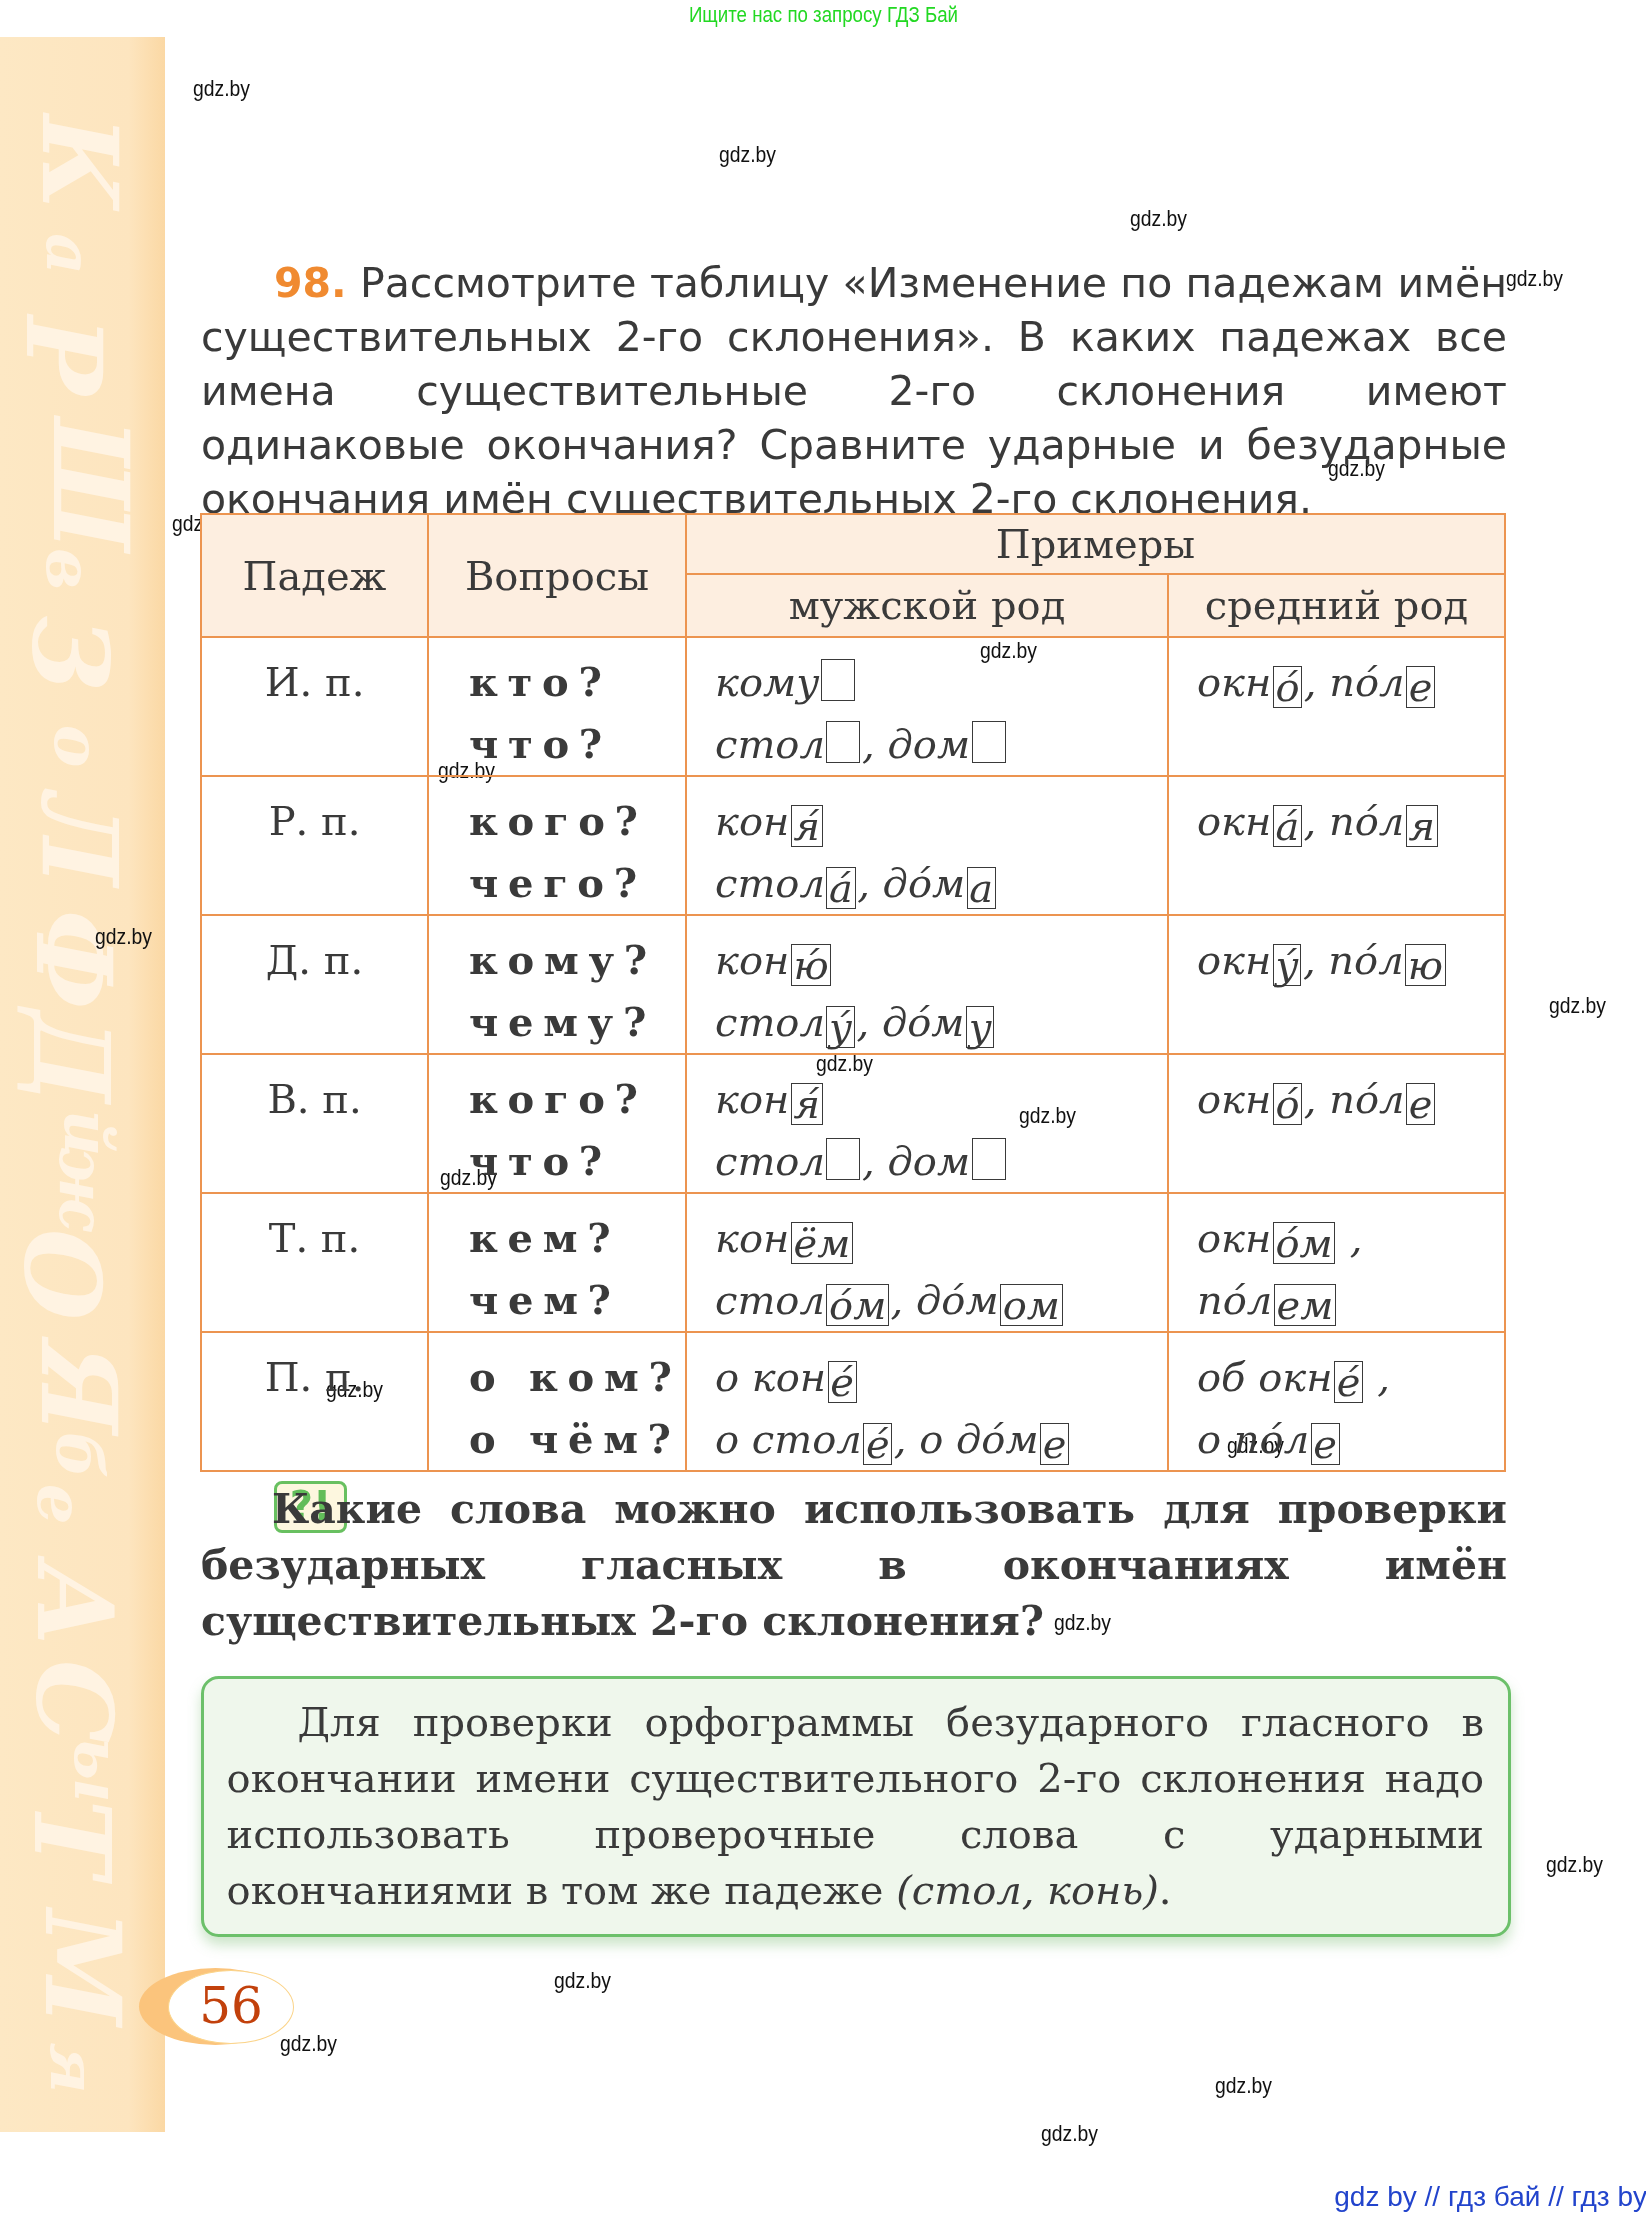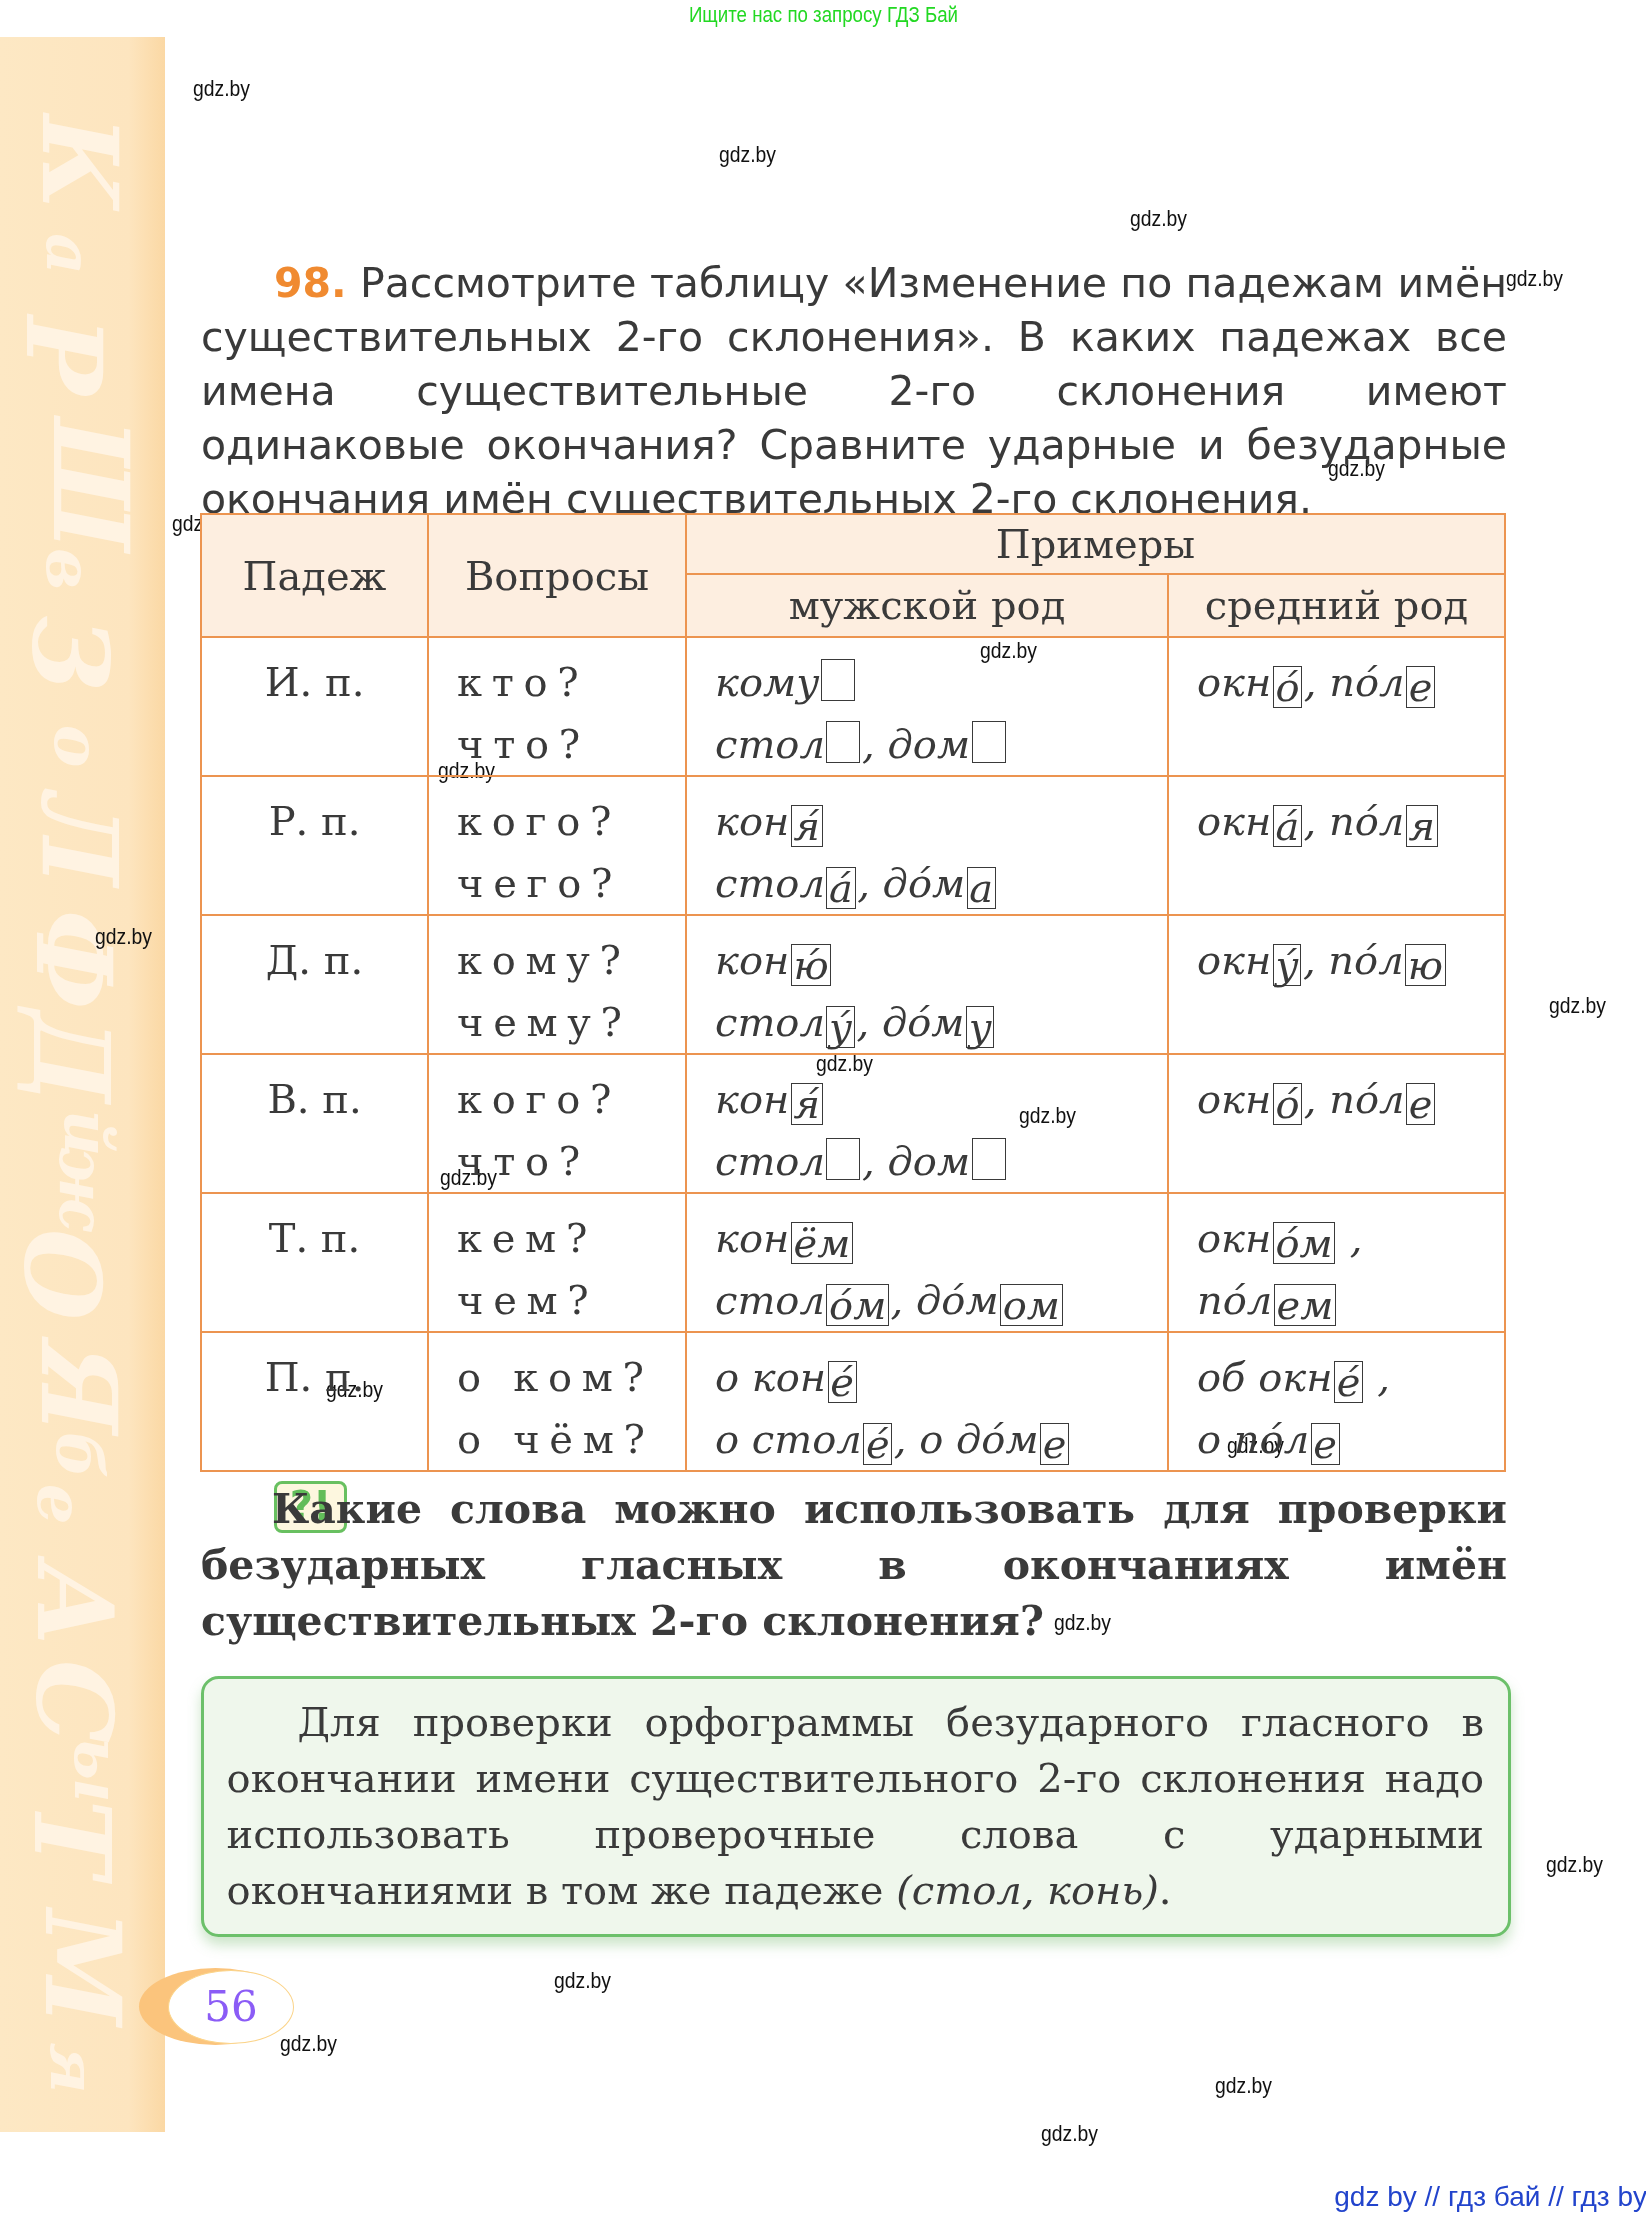--- a/index.html
+++ b/index.html
@@ -22,21 +22,21 @@
   .task { position: absolute; left: 201px; top: 216px; width: 1306px;
     font-family: "DejaVu Sans", sans-serif; font-size: 41px; line-height: 54px; color: #3a3a3a;
     text-align: justify; text-indent: 73px; margin-top: 40px; }
   .task .num { color: #f08a30; font-weight: bold; }
 
   table.decl { position: absolute; left: 200px; top: 513px; width: 1306px; border-collapse: collapse; }
   table.decl td, table.decl th { border: 2.4px solid #ec9450; }
   table.decl th { background: #fdeee0; font-weight: normal; font-size: 40px; color: #3a3a3a; }
   table.decl td { vertical-align: top; font-size: 40px; height: 134px; padding-top: 13px; line-height: 62px; }
   .col-case { width: 227px; text-align: center; }
-  .col-q { width: 258px; padding-left: 28px; letter-spacing: 9.7px; }
+  .col-q { width: 258px; padding-left: 40px; letter-spacing: 9.7px; font-weight: bold; }
   .col-m { width: 482px; padding-left: 28px; font-style: italic; }
   .col-n { padding-left: 28px; font-style: italic; }
   .line { display: block; white-space: nowrap; }
   .end { display: inline-block; border: 1.6px solid #3a3a3a; min-width: 22.6px; height: 42px;
     line-height: 40px; vertical-align: -4.8px; padding: 0 1.6px; text-align: center; margin: 0 1.6px; }
   .end.empty { width: 34px; }
 
   .question { position: absolute; left: 201px; top: 1481px; width: 1306px;
     font-family: "DejaVu Serif", serif; font-weight: bold; font-size: 41px; line-height: 56px;
     text-align: justify; text-indent: 71px; color: #3a3a3a; }
@@ -50,21 +50,21 @@
     box-shadow: 0 8px 13px rgba(110,180,100,0.35); padding: 14.5px 24px 0 22.6px;
     font-family: "DejaVu Serif", serif; font-size: 40px; line-height: 56px; text-align: justify; color: #3a3a3a; }
   .rule .indent { display: inline-block; width: 71px; }
   .rule em { font-style: italic; }
 
   .page-badge { position: absolute; left: 139px; top: 1968px; width: 161px; height: 77px; }
   .page-badge .back { position: absolute; left: 0; top: 0; width: 153px; height: 77px; border-radius: 50%;
     background: #fbc47c; }
   .page-badge .front { position: absolute; left: 29px; top: 1.6px; width: 126px; height: 74px; border-radius: 50%;
     background: #fff; border: 1.6px solid #fbd48a; text-align: center; line-height: 71px;
-    font-size: 42px; color: #8b5cf6; font-family: "DejaVu Serif", serif; }
+    font-size: 50px; color: #c2410c; font-family: "DejaVu Serif", serif; }
 </style>
 </head>
 <body>
 
 <div class="top-banner">Ищите нас по запросу ГДЗ Бай</div>
 
 <div class="sidebar" id="sidebar">
     <span class="sidebar-letter" style="font-size: 105px; left: 32px; top: 73px;">К</span>
     <span class="sidebar-letter" style="font-size: 64px; left: 48px; top: 185px;">а</span>
     <span class="sidebar-letter" style="font-size: 105px; left: 24px; top: 266px;">Р</span>

